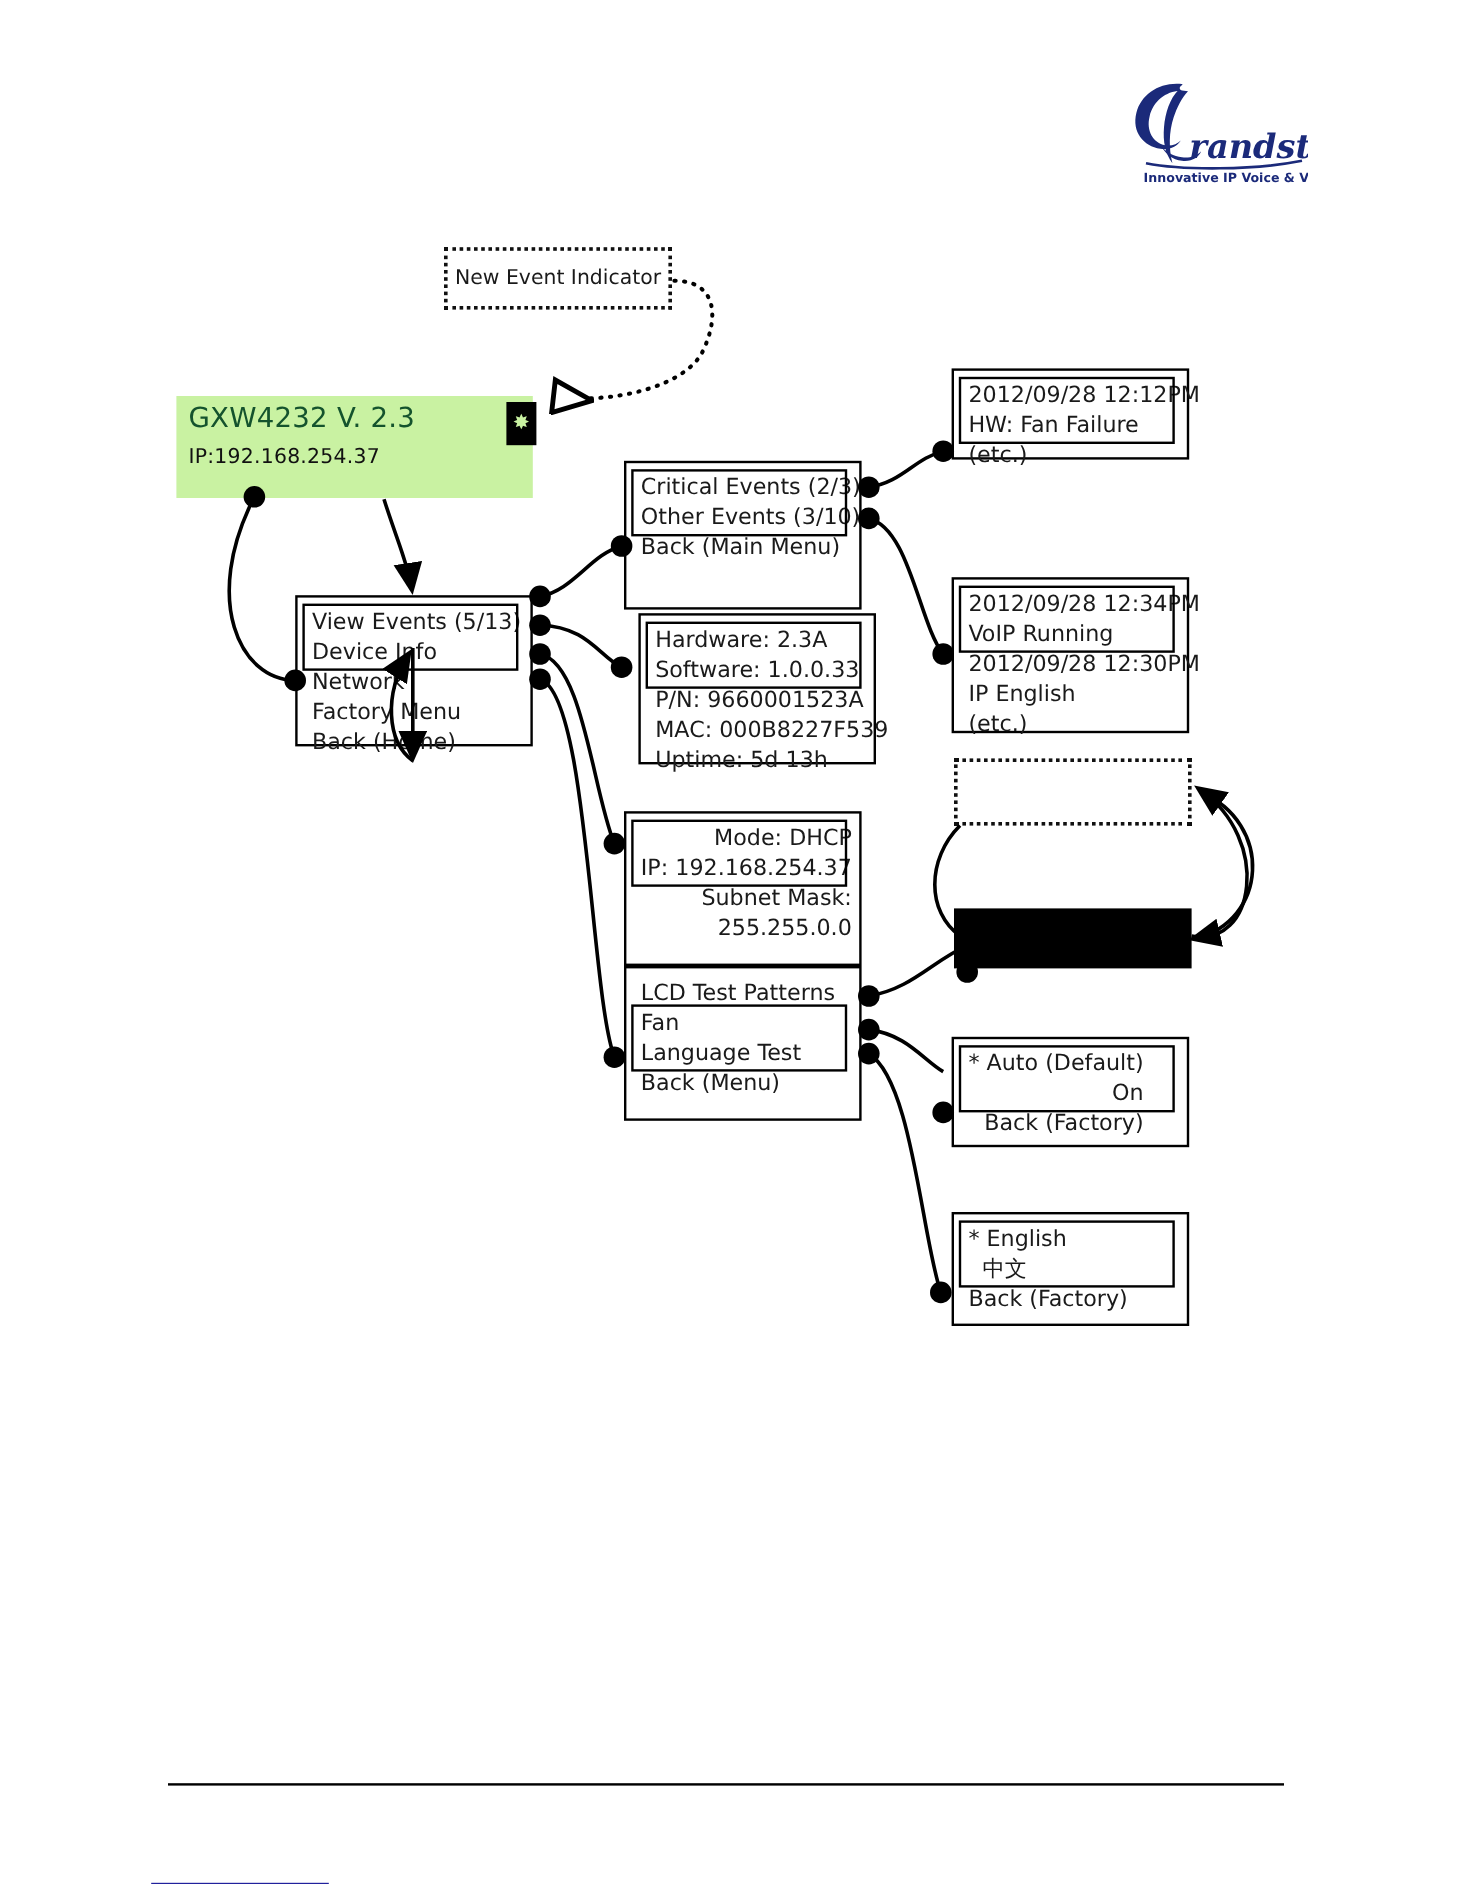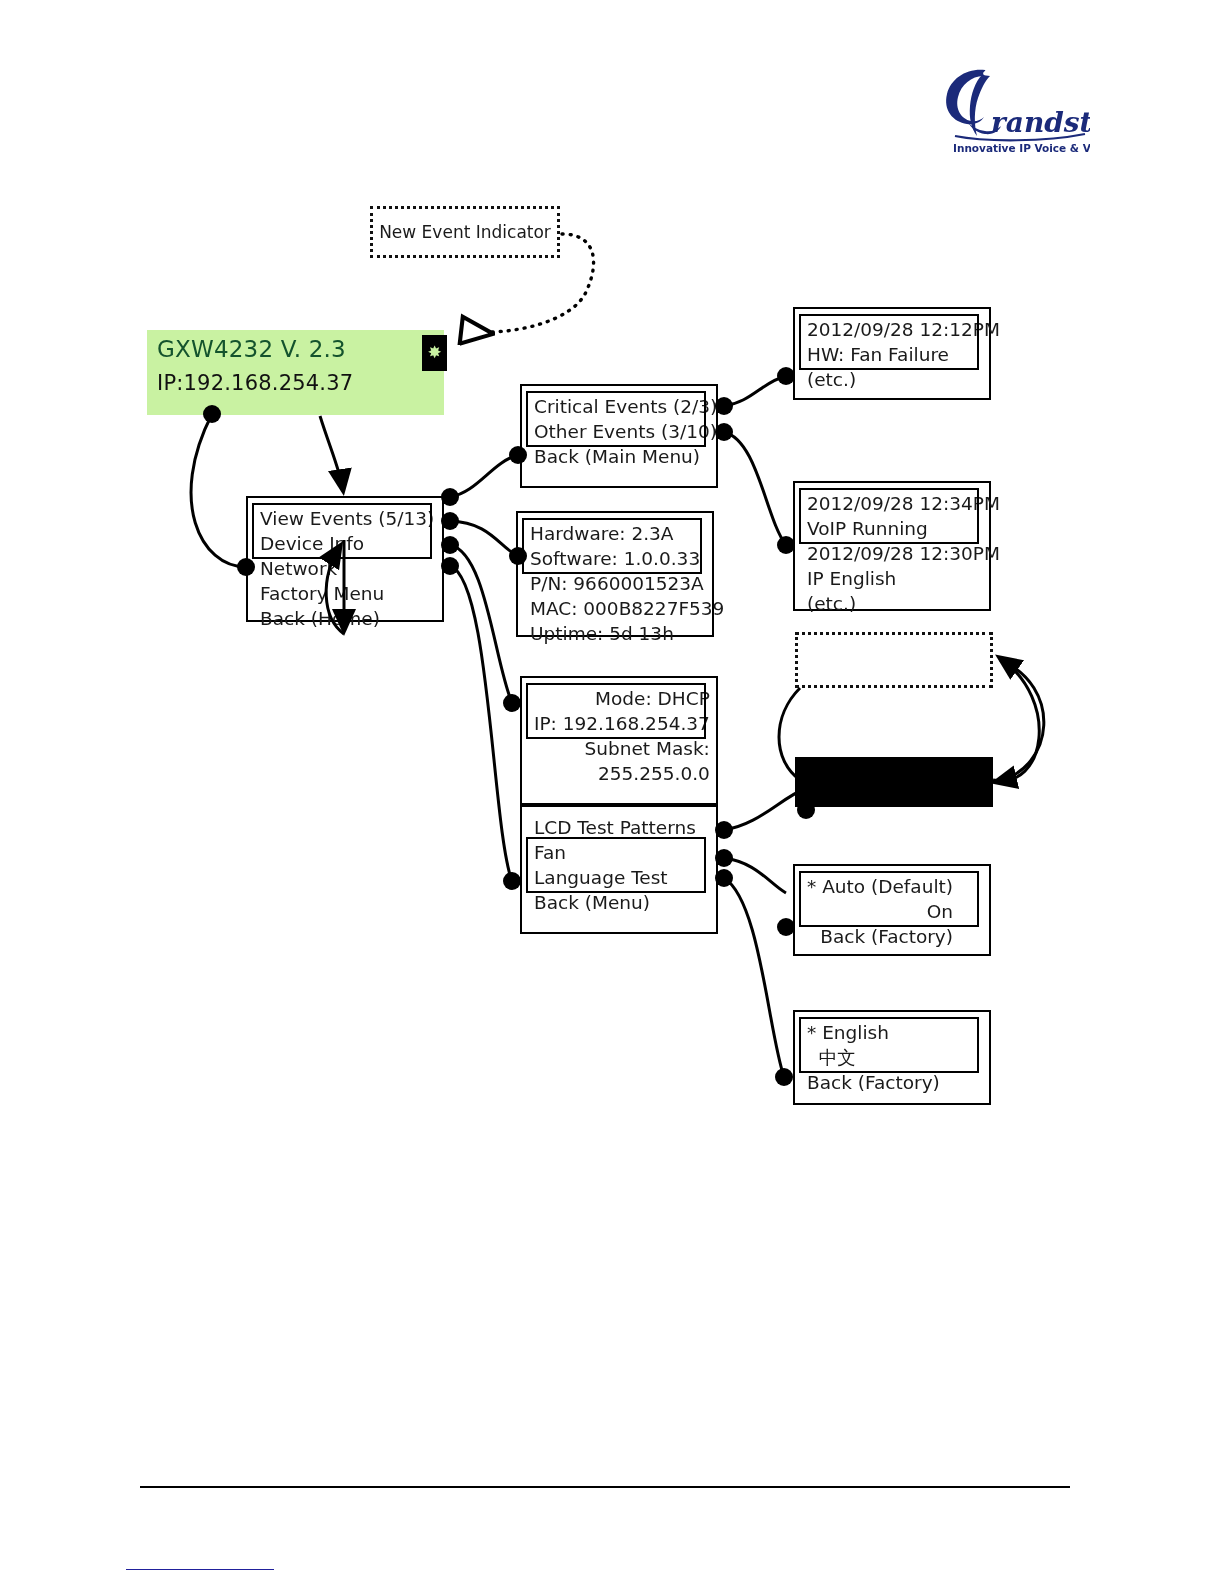--- a/index.html
+++ b/index.html
@@ -57,21 +57,21 @@
     background: #c9f2a2;
   }
   .lcd-l1 {
     position: absolute; left: 10px; top: 6px;
     font-size: 23px; letter-spacing: 0.2px;
     font-family: "DejaVu Sans", sans-serif;
     color: #14532d;
   }
   .lcd-l2 {
     position: absolute; left: 10px; top: 41px;
-    font-size: 21px; letter-spacing: 0.2px;
+    font-size: 17px; letter-spacing: 0.2px;
     color: #111;
   }
   .indicator {
     position: absolute;
     left: 275px; top: 5px;
     width: 25px; height: 36px;
     background: #000000;
   }
   .indicator .glyph {
     position: absolute;
@@ -172,36 +172,36 @@
     <div class="indicator">
       <span class="glyph">✸</span>
     </div>
   </div>
 
   <div class="node" style="left:246px; top:484px; width:198px; height:126px;margin-top:12px;">
       <div class="lines"><div>View Events (5/13)</div><div>Device Info</div><div>Network</div><div>Factory Menu</div><div>Back (Home)</div></div>
       <div class="window" style="left: 4px; top: 5px; width: 180px; height: 56px;"></div>
     </div>
 
-  <div class="node" style="left:520px; top:384px; width:198px; height:104px;">
+  <div class="node" style="left:520px; top:384px; width:198px; height:124px;">
       <div class="lines"><div>Critical Events (2/3)</div><div>Other Events (3/10)</div><div>Back (Main Menu)</div></div>
       <div class="window" style="left: 4px; top: 5px; width: 180px; height: 56px;"></div>
     </div>
 
-  <div class="node" style="left:793px; top:307px; width:198px; height:93px;">
+  <div class="node" style="left:793px; top:307px; width:198px; height:76px;">
       <div class="lines"><div>2012/09/28 12:12PM</div><div>HW: Fan Failure</div><div>(etc.)</div></div>
       <div class="window" style="left: 4px; top: 5px; width: 180px; height: 56px;"></div>
     </div>
 
   <div class="node" style="left:793px; top:456px; width:198px; height:130px;margin-top:25px;">
       <div class="lines"><div>2012/09/28 12:34PM</div><div>VoIP Running</div><div>2012/09/28 12:30PM</div><div>IP English</div><div>(etc.)</div></div>
       <div class="window" style="left: 4px; top: 5px; width: 180px; height: 56px;"></div>
     </div>
 
-  <div class="node" style="left:516px; top:511px; width:198px; height:126px;">
+  <div class="node" style="left:532px; top:511px; width:198px; height:126px;">
       <div class="lines"><div>Hardware: 2.3A</div><div>Software: 1.0.0.33</div><div>P/N: 9660001523A</div><div>MAC: 000B8227F539</div><div>Uptime: 5d 13h</div></div>
       <div class="window" style="left: 4px; top: 5px; width: 180px; height: 56px;"></div>
     </div>
 
   <div class="node" style="left:520px; top:676px; width:198px; height:129px;text-align:right;">
       <div class="lines"><div>Mode: DHCP</div><div>IP: 192.168.254.37</div><div>Subnet Mask:</div><div>255.255.0.0</div></div>
       <div class="window" style="left: 4px; top: 5px; width: 180px; height: 56px;"></div>
     </div>
 
   <div class="node" style="left:520px; top:805px; width:198px; height:129px;">

